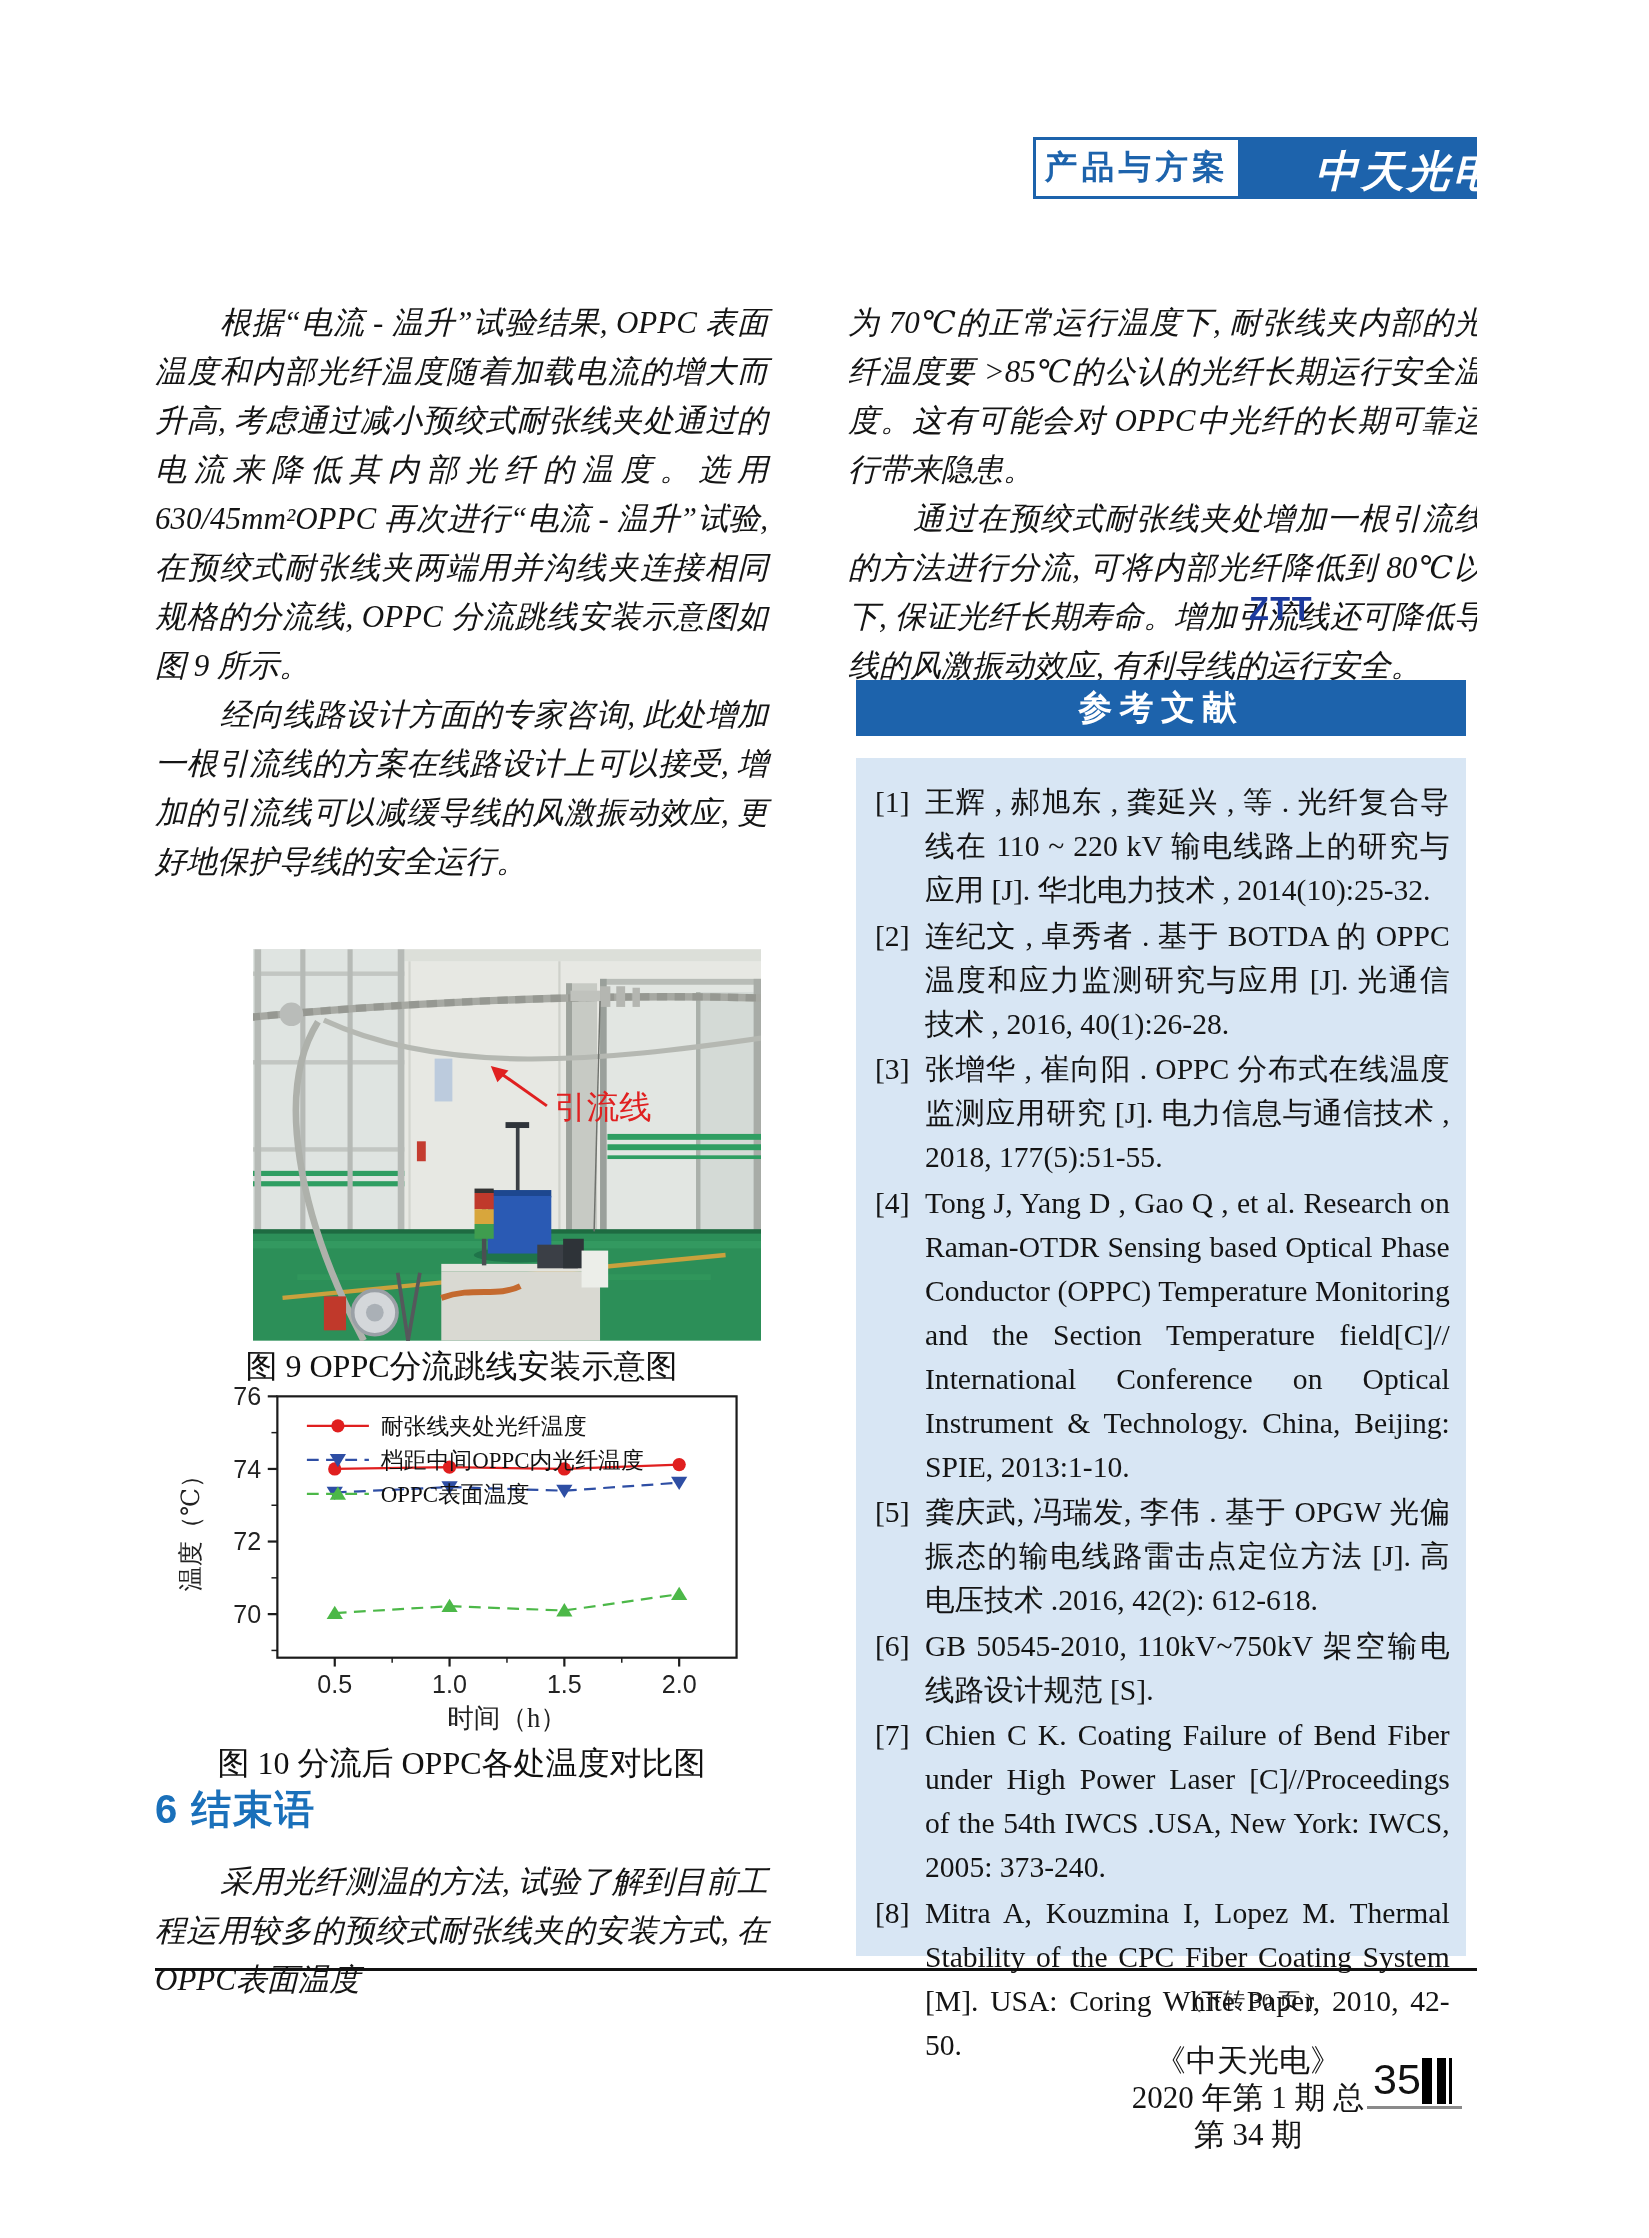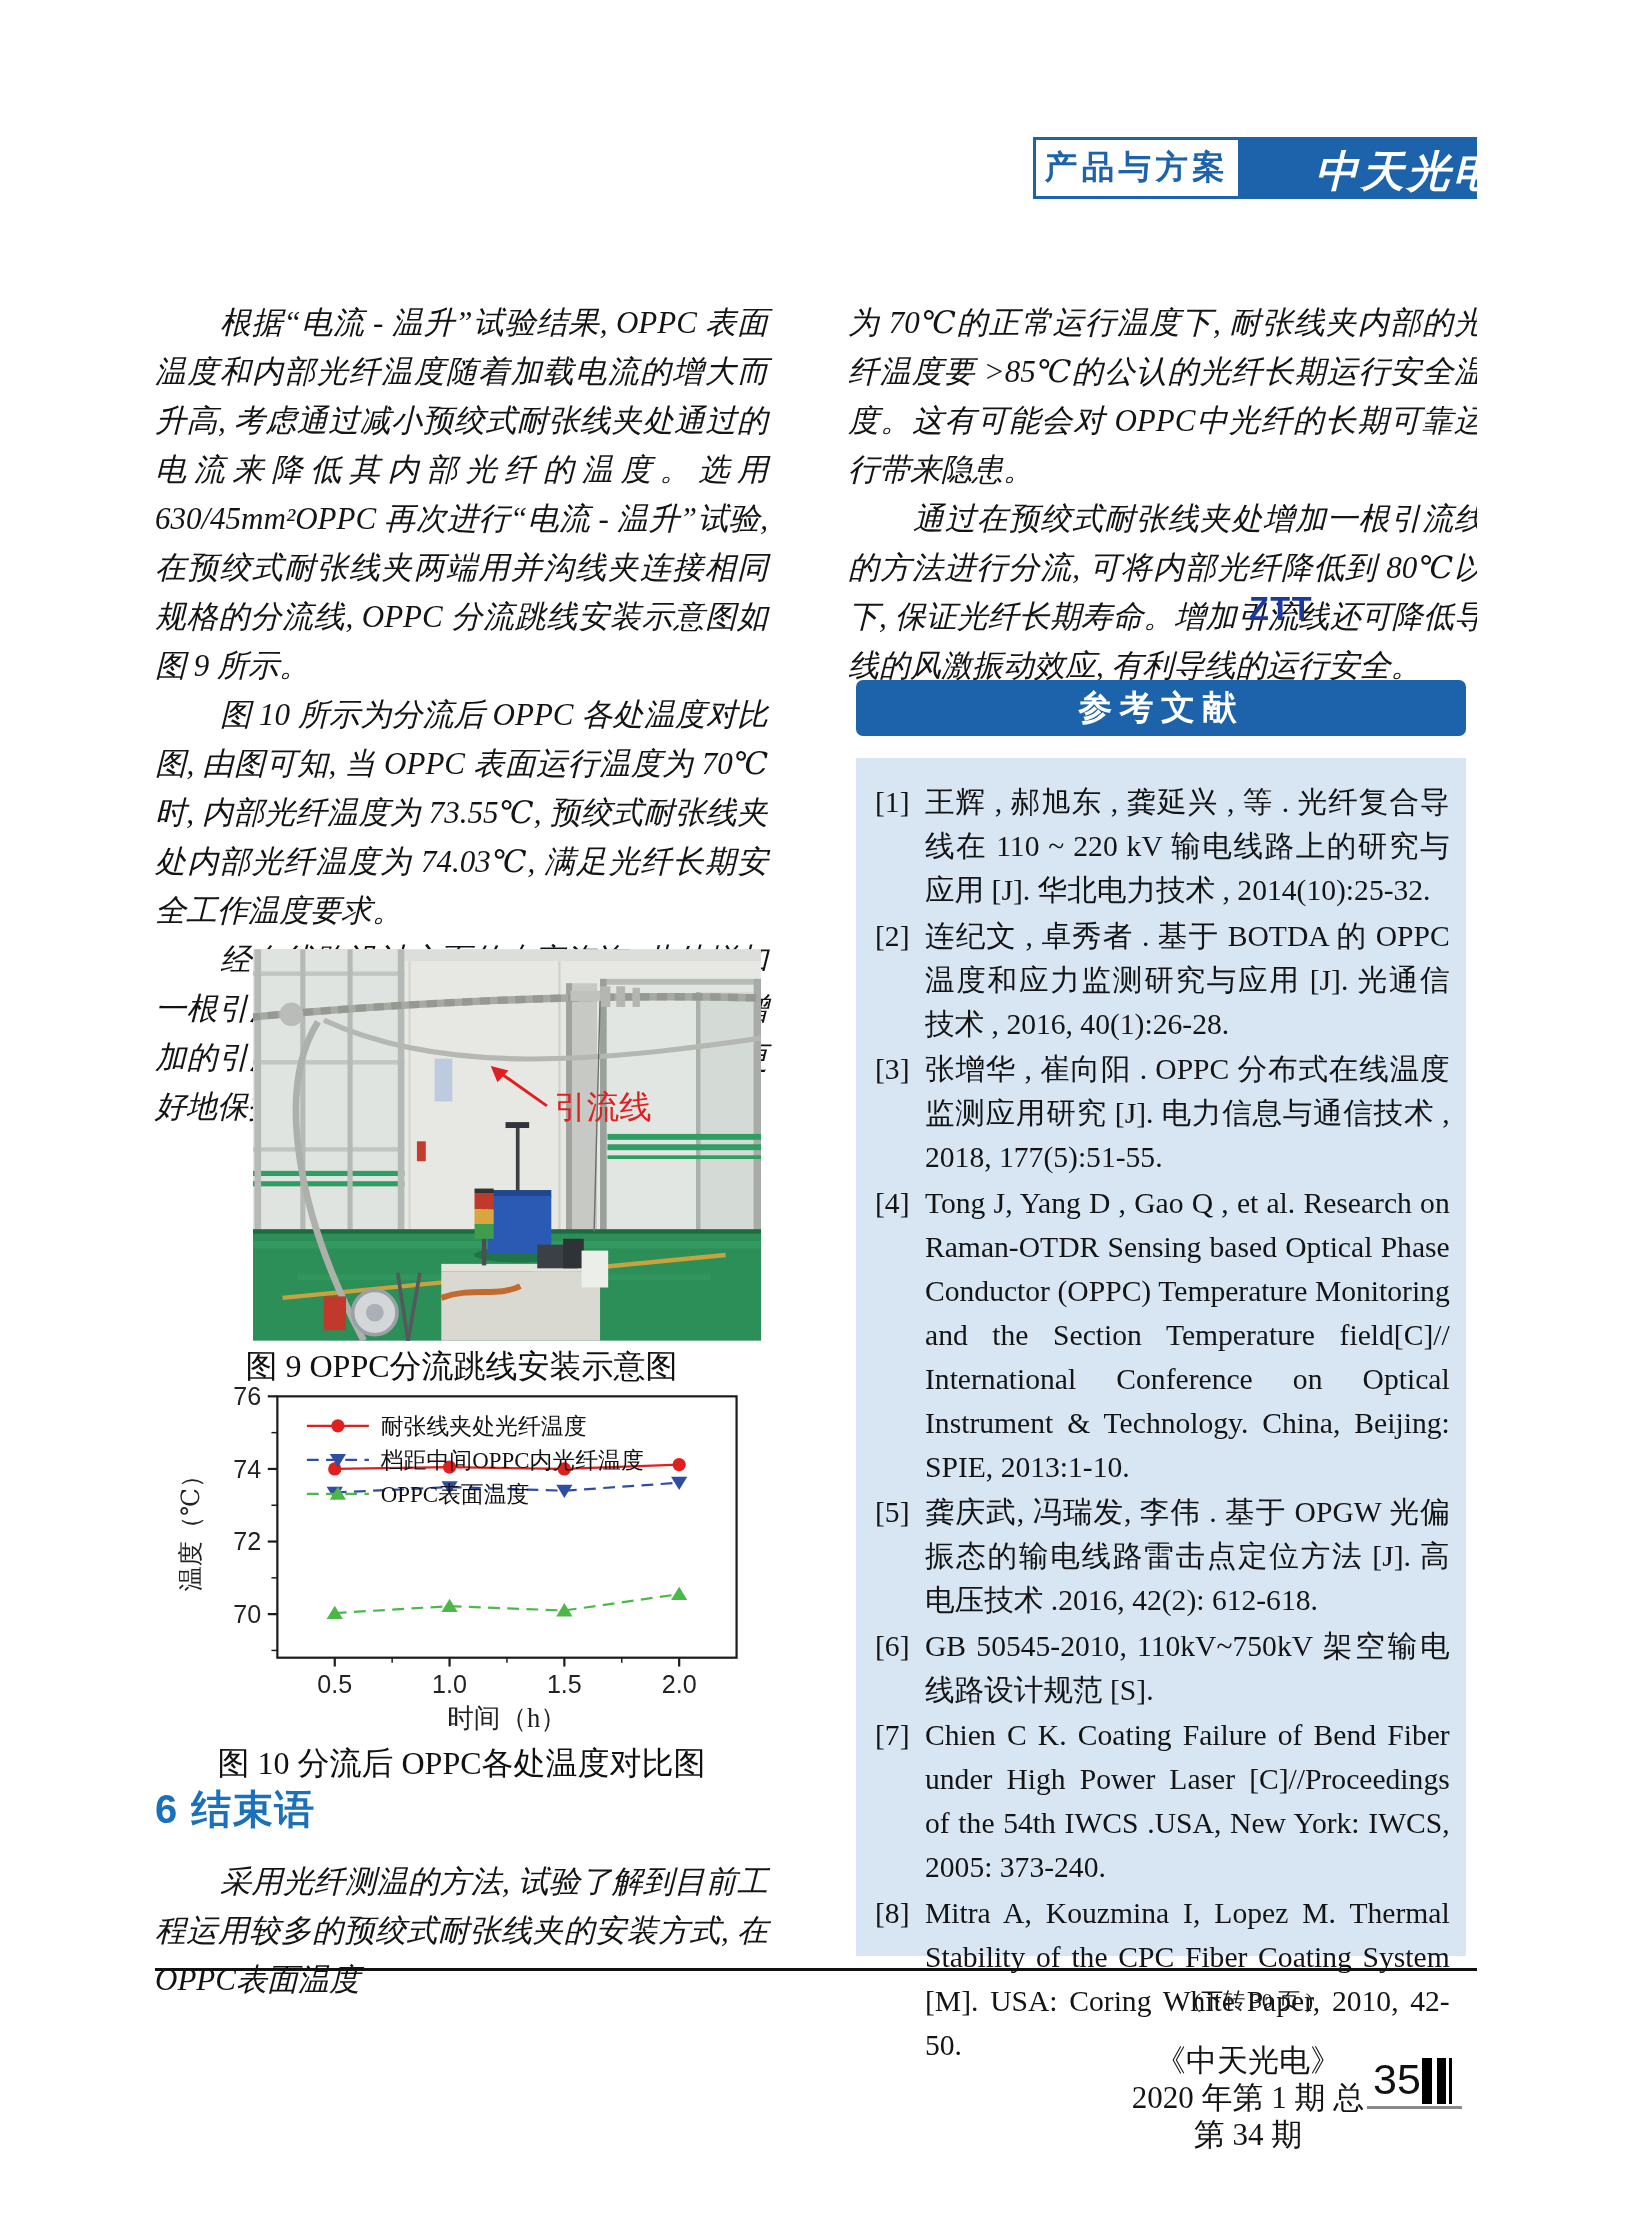--- a/index.html
+++ b/index.html
@@ -34,21 +34,21 @@
   
   .fig10{position:absolute;left:174px;top:1383px;width:598px;height:353px;}
 
   
   .sec-heading{position:absolute;left:155px;top:1782px;font-size:40px;font-weight:bold;color:#1a70ba;
      font-family:"Liberation Sans","DejaVu Sans",sans-serif;letter-spacing:1.5px;}
   .closing{position:absolute;left:155px;top:1857px;width:613px;}
 
   
   .ref-title-bar{position:absolute;left:856px;top:680px;width:610px;height:56px;background:#1d63ac;
-     display:flex;align-items:center;justify-content:center;border-radius:7px;}
+     display:flex;align-items:center;justify-content:center;}
   .ref-title-bar span{color:#ffffff;font-size:34px;font-weight:bold;letter-spacing:7.4px;}
   .ref-box{position:absolute;left:856px;top:758px;width:610px;height:1198px;background:#d8e6f4;
      box-sizing:border-box;padding:22px 16.3px 14.8px 19px;}
   .ref-box ul{list-style:none;margin:0;padding:0;font-size:29.6px;line-height:44px;text-align:justify;}
   .ref-box li{position:relative;padding-left:50px;margin-bottom:1.5px;}
   .ref-label{position:absolute;left:0;top:0;}
 
   
   .foot-rule{position:absolute;left:155px;top:1968px;width:1330px;height:3px;background:#111;}
   .cont-note{position:absolute;right:164px;top:1986px;font-size:22px;}
@@ -69,21 +69,20 @@
 
   <div class="hdr-section-box">
     <span>产品与方案</span>
   </div>
   <div class="hdr-brand-bar">
     <span>中天光电</span>
   </div>
 
   <div class="col-left body-text">
     <p>根据“电流 - 温升”试验结果, OPPC 表面温度和内部光纤温度随着加载电流的增大而升高, 考虑通过减小预绞式耐张线夹处通过的电流来降低其内部光纤的温度。选用 630/45mm²OPPC 再次进行“电流 - 温升”试验, 在预绞式耐张线夹两端用并沟线夹连接相同规格的分流线, OPPC 分流跳线安装示意图如图 9 所示。</p>
-    <p>图 10 所示为分流后 OPPC 各处温度对比图, 由图可知, 当 OPPC 表面运行温度为 70℃时, 内部光纤温度为 73.55℃, 预绞式耐张线夹处内部光纤温度为 74.03℃, 满足光纤长期安全工作温度要求。</p>
     <p>经向线路设计方面的专家咨询, 此处增加一根引流线的方案在线路设计上可以接受, 增加的引流线可以减缓导线的风激振动效应, 更好地保护导线的安全运行。</p>
   </div>
 
   <div class="fig9">
     <svg viewBox="0 0 688 530" width="508" height="392">
 
       <rect x="0" y="0" width="688" height="385" fill="#e7e8e3"></rect>
       <rect x="0" y="0" width="688" height="16" fill="#dcdfd9"></rect>
       <line x1="212" y1="16" x2="212" y2="385" stroke="#d3d5cf" stroke-width="3"></line>
       <line x1="415" y1="16" x2="415" y2="385" stroke="#cfd1cb" stroke-width="3"></line>

